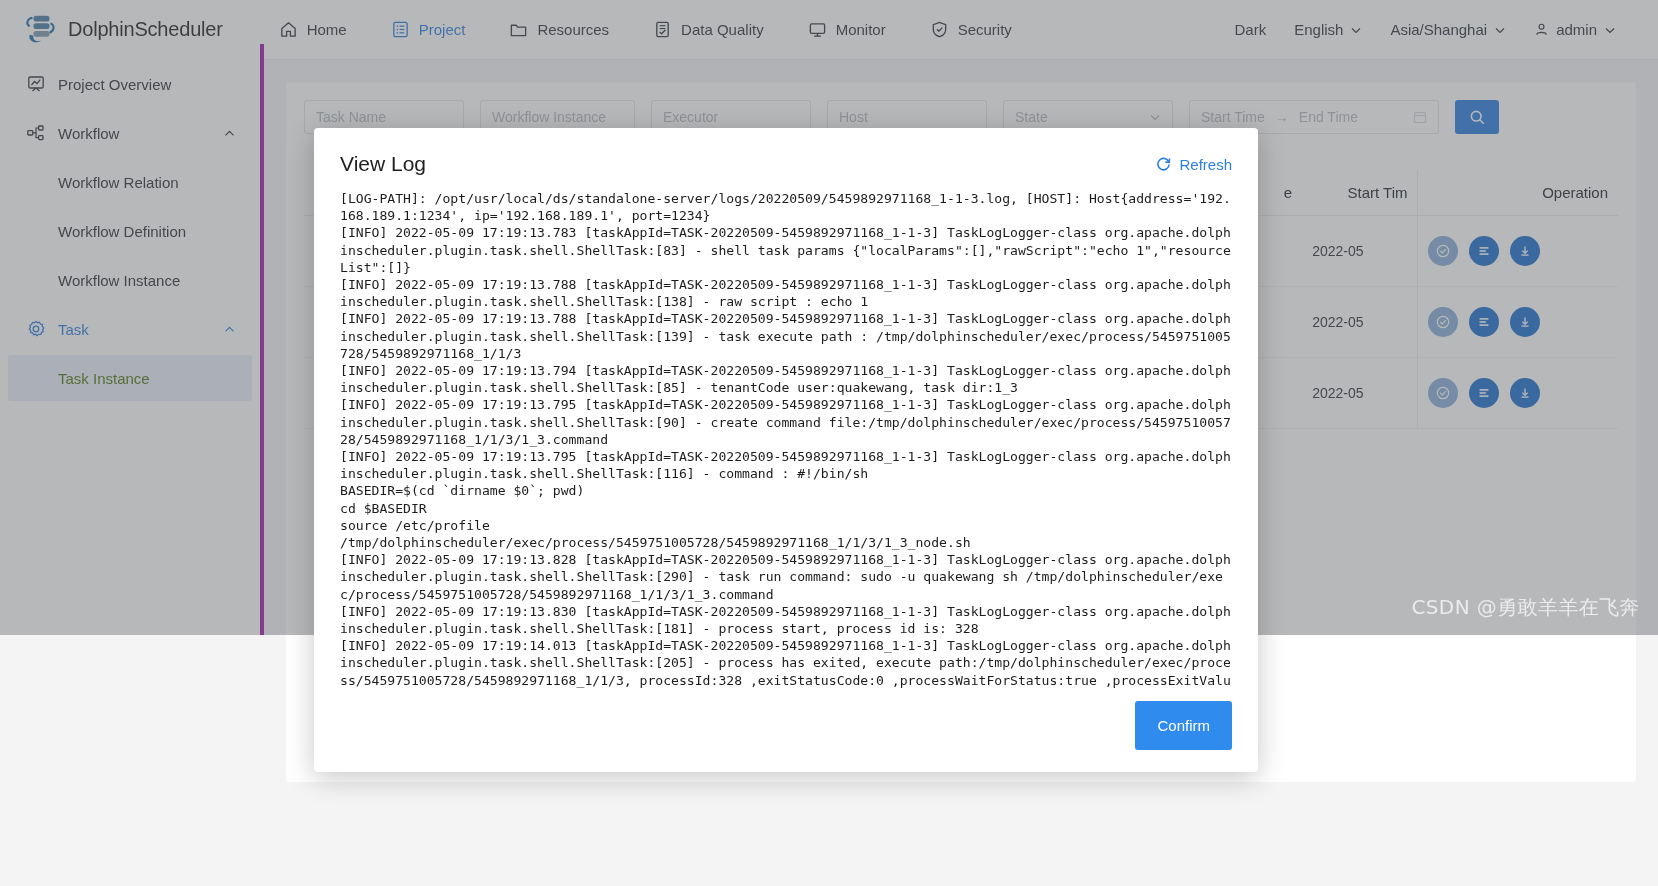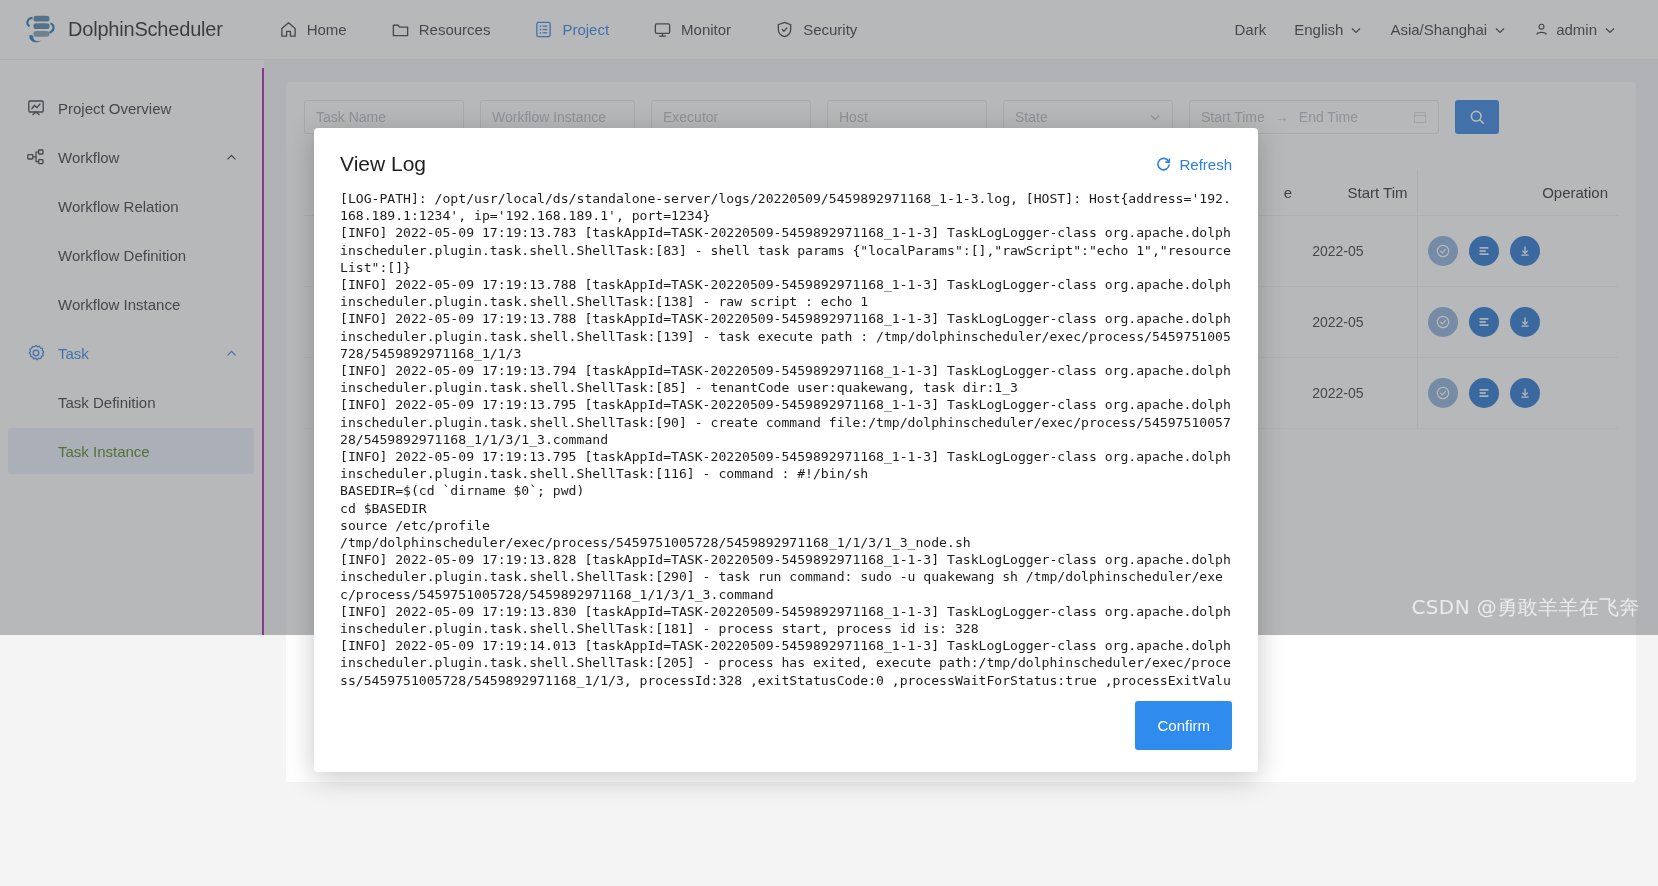--- a/index.html
+++ b/index.html
@@ -48,23 +48,23 @@
   }
   .tr-item {
     display: flex; align-items: center; gap: 7px;
     font-size: 15px; color: #30343b; cursor: pointer;
     padding: 0 14px; height: 60px; white-space: nowrap;
   }
   .caret { display: inline-block; width: 12px; height: 12px; }
 
   
   .sidebar {
-    position: absolute; top: 68px; left: 0; width: 264px; bottom: 0;
+    position: absolute; top: 44px; left: 0; width: 264px; bottom: 0;
     background: #ffffff;
-    border-right: 2px solid #a21caf;
+    border-right: 4px solid #a21caf;
     padding-top: 14px;
   }
   .side-item {
     position: relative;
     display: flex; align-items: center;
     height: 46px; margin: 3px 8px; padding-left: 18px;
     font-size: 15px; color: #2e3238; cursor: pointer;
     border-radius: 3px;
   }
   .side-item .sico { width: 20px; height: 20px; margin-right: 12px; flex: none; }
@@ -200,40 +200,49 @@
         <span class="brand-name">DolphinScheduler</span>
       </div>
 
       <div class="nav">
         <div class="nav-item">
           <svg class="ico" viewBox="0 0 20 20">
             <path d="M3 9 L10 3 L17 9 V17 H12 V12 H8 V17 H3 Z" fill="none" stroke="#30343b" stroke-width="1.4" stroke-linejoin="round"></path>
           </svg>
           <span>Home</span>
         </div>
-        <div class="nav-item">
-          <svg class="ico" viewBox="0 0 20 20">
-            <path d="M2.5 5.5 h5 l1.6 2 h8.4 v9 h-15 Z" fill="none" stroke="#30343b" stroke-width="1.4" stroke-linejoin="round"></path>
-          </svg>
-          <span>Resources</span>
-        </div>
         <div class="nav-item active">
           <svg class="ico" viewBox="0 0 20 20">
             <rect x="3" y="2.5" width="14" height="15" rx="1.6" fill="none" stroke="#2a7fe0" stroke-width="1.4"></rect>
             <line x1="9" y1="6.5" x2="14" y2="6.5" stroke="#2a7fe0" stroke-width="1.3"></line>
             <line x1="9" y1="10" x2="14" y2="10" stroke="#2a7fe0" stroke-width="1.3"></line>
             <line x1="9" y1="13.5" x2="14" y2="13.5" stroke="#2a7fe0" stroke-width="1.3"></line>
             <rect x="6" y="5.8" width="1.5" height="1.5" fill="#2a7fe0"></rect>
             <rect x="6" y="9.3" width="1.5" height="1.5" fill="#2a7fe0"></rect>
             <rect x="6" y="12.8" width="1.5" height="1.5" fill="#2a7fe0"></rect>
           </svg>
           <span>Project</span>
         </div>
         <div class="nav-item">
           <svg class="ico" viewBox="0 0 20 20">
+            <path d="M2.5 5.5 h5 l1.6 2 h8.4 v9 h-15 Z" fill="none" stroke="#30343b" stroke-width="1.4" stroke-linejoin="round"></path>
+          </svg>
+          <span>Resources</span>
+        </div>
+        <div class="nav-item">
+          <svg class="ico" viewBox="0 0 20 20">
+            <rect x="4" y="2.5" width="12" height="15" rx="1.4" fill="none" stroke="#30343b" stroke-width="1.4"></rect>
+            <line x1="7" y1="6" x2="13" y2="6" stroke="#30343b" stroke-width="1.2"></line>
+            <line x1="7" y1="9" x2="13" y2="9" stroke="#30343b" stroke-width="1.2"></line>
+            <path d="M7 12.5 l2 2 l4 -4" fill="none" stroke="#30343b" stroke-width="1.4"></path>
+          </svg>
+          <span>Data Quality</span>
+        </div>
+        <div class="nav-item">
+          <svg class="ico" viewBox="0 0 20 20">
             <rect x="2.5" y="4" width="15" height="10" rx="1.4" fill="none" stroke="#30343b" stroke-width="1.4"></rect>
             <line x1="10" y1="14" x2="10" y2="17" stroke="#30343b" stroke-width="1.4"></line>
             <line x1="6.5" y1="17" x2="13.5" y2="17" stroke="#30343b" stroke-width="1.4"></line>
           </svg>
           <span>Monitor</span>
         </div>
         <div class="nav-item">
           <svg class="ico" viewBox="0 0 20 20">
             <path d="M10 2.5 L16.5 5 V10 C16.5 14 13.5 16.6 10 17.6 C6.5 16.6 3.5 14 3.5 10 V5 Z" fill="none" stroke="#30343b" stroke-width="1.4"></path>
             <path d="M7.3 9.8 l2 2 l3.6 -3.8" fill="none" stroke="#30343b" stroke-width="1.4"></path>
@@ -309,23 +318,20 @@
         <svg class="sico" viewBox="0 0 20 20">
           <circle cx="10" cy="10" r="2.8" fill="none" stroke="#2a7fe0" stroke-width="1.3"></circle>
           <path d="M10 2.4 l1.5 1.4 2-0.6 0.9 1.9 2.1 0.3 -0.2 2.1 1.6 1.4 -1.3 1.7 0.7 2 -1.9 0.9 -0.6 2 -2.1 -0.2 -1.6 1.4 -1.5 -1.5 -2 0.6 -0.9 -1.9 -2.1 -0.3 0.2 -2.1 -1.6 -1.4 1.3 -1.7 -0.7 -2 1.9 -0.9 0.6 -2 2.1 0.2 Z" fill="none" stroke="#2a7fe0" stroke-width="1.25" stroke-linejoin="round"></path>
         </svg>
         <span>Task</span>
         <svg class="chev" viewBox="0 0 13 13">
           <path d="M2.5 8.4 L6.5 4.4 L10.5 8.4" fill="none" stroke="#2a7fe0" stroke-width="1.2"></path>
         </svg>
       </div>
 
-      <div class="side-item child">
-        <span>Task Definition</span>
-      </div>
       <div class="side-item child selected">
         <span>Task Instance</span>
       </div>
 
       <div class="side-scrollbar"></div>
     </div>
 
     <div class="content">
       <div class="panel">
 

